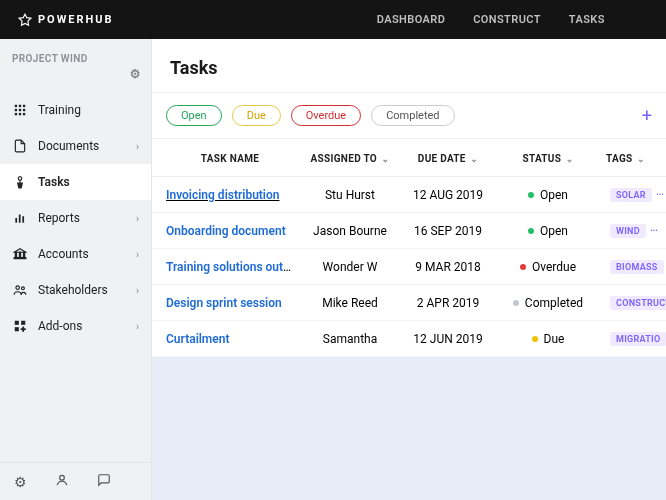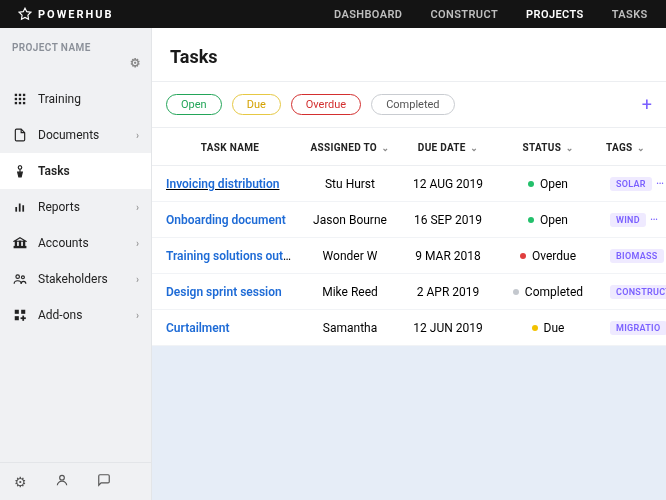--- a/index.html
+++ b/index.html
@@ -1,20 +1,20 @@
 <!DOCTYPE html>
 <html><head>
 <meta charset="utf-8">
 <style>
   * { box-sizing: border-box; margin: 0; padding: 0; }
   html, body { width: 666px; height: 500px; font-family: -apple-system, BlinkMacSystemFont, "Segoe UI", Roboto, Arial, sans-serif; overflow: hidden; }
   body { display: flex; flex-direction: column; background: #f5f7fa; }
 
   
-  .topbar { height: 28px; background: #141414; color: #fff; display: flex; align-items: center; padding: 0 18px; }
+  .topbar { height: 39px; background: #141414; color: #fff; display: flex; align-items: center; padding: 0 18px; }
   .logo { display: flex; align-items: center; gap: 6px; font-size: 11px; font-weight: 700; letter-spacing: 2px; color: #fff; }
   .logo svg { flex: 0 0 auto; }
   .topnav { margin-left: auto; margin-right: auto; display: flex; gap: 28px; font-size: 11px; font-weight: 600; letter-spacing: 0.4px; padding-left:220px;}
   .topnav-item { color: #bfbfbf; padding: 12px 0 10px; border-bottom: 2px solid transparent; cursor: pointer; }
   .topnav-item.active { color: #fff; border-bottom: 2px solid #4ade1f; }
 
   
   .main { flex: 1; display: flex; min-height: 0; }
 
   
@@ -68,29 +68,28 @@
 <div class="topbar">
   <div class="logo">
     <svg width="14" height="14" viewBox="0 0 24 24" fill="none" stroke="#fff" stroke-width="2">
         <polygon points="12,2 15,8 22,9 17,14 18,21 12,18 6,21 7,14 2,9 9,8"></polygon>
       </svg>
     <span>POWERHUB</span>
   </div>
   <div class="topnav">
     <div class="topnav-item">DASHBOARD</div>
     <div class="topnav-item">CONSTRUCT</div>
-    <div class="topnav-item active">PROJECTS</div>
     <div class="topnav-item">TASKS</div>
   </div>
 </div>
 
 <div class="main">
   <div class="sidebar">
     <div class="project-label">
-      <span>PROJECT NAME</span>
+      <span>PROJECT WIND</span>
       <span class="project-gear">⚙</span>
     </div>
     <div class="navlist">
       <div class="navitem">
         <span class="nicon">
             <svg width="14" height="14" viewBox="0 0 24 24" fill="#222">
               <rect x="3" y="3" width="4" height="4"></rect>
               <rect x="10" y="3" width="4" height="4"></rect>
               <rect x="17" y="3" width="4" height="4"></rect>
               <rect x="3" y="10" width="4" height="4"></rect>

